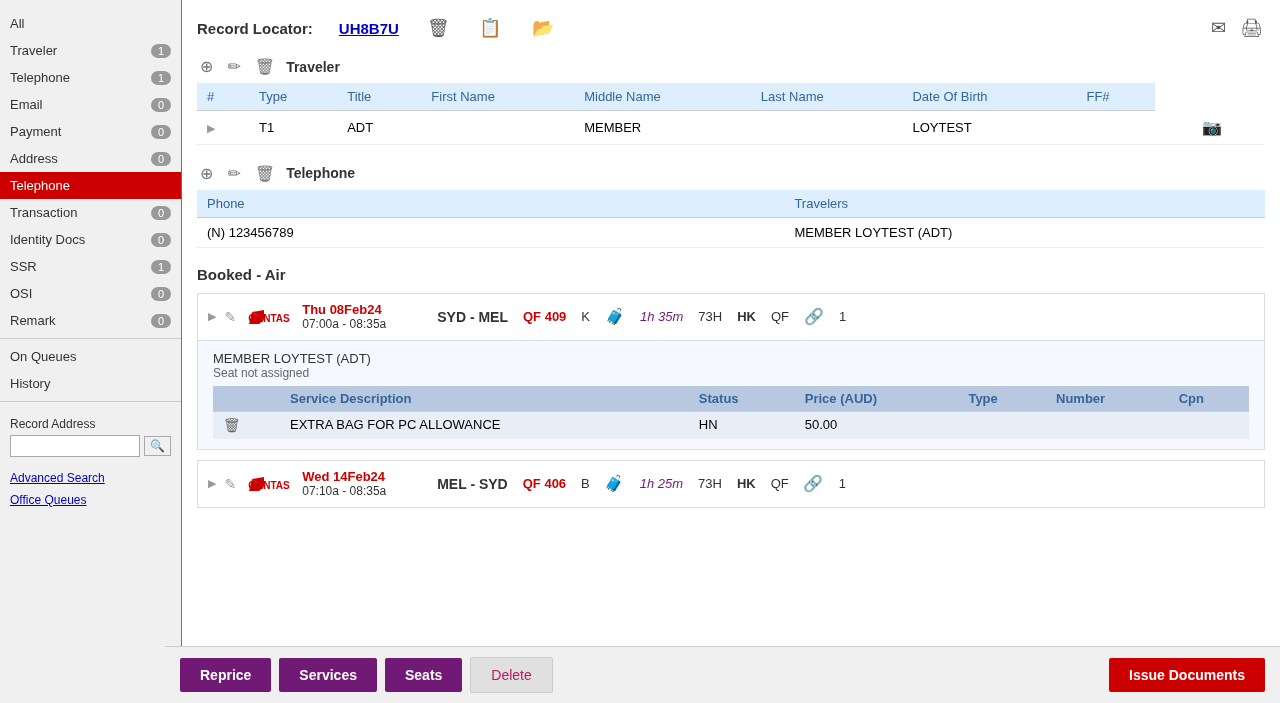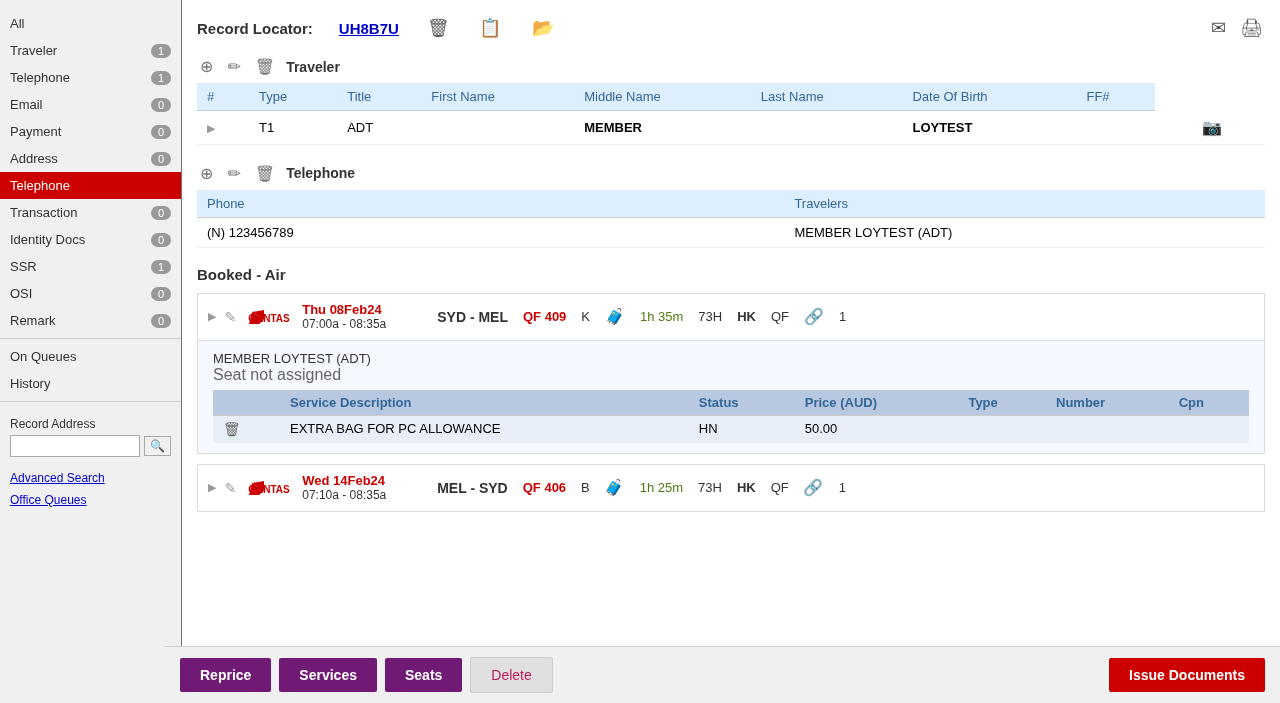--- a/index.html
+++ b/index.html
@@ -151,21 +151,21 @@
     thead tr { background: #ddeeff; }
     thead th {
       padding: 6px 10px;
       text-align: left;
       color: #336699;
       font-weight: normal;
       border-bottom: 1px solid #ccc;
     }
     tbody tr { border-bottom: 1px solid #eee; }
     tbody td { padding: 7px 10px; }
-    .bold { font-weight: bold; }
+    .bold { font-weight: normal; }
 
     
     .tel-table thead tr { background: #ddeeff; }
     .tel-table thead th { color: #336699; }
 
     
     .booked-air-title {
       font-size: 15px;
       font-weight: bold;
       color: #333;
@@ -193,36 +193,36 @@
       justify-content: center;
     }
     .flight-info { flex: 1; display: flex; align-items: center; gap: 15px; }
     .flight-date-time { min-width: 120px; }
     .flight-date { font-weight: bold; color: #cc0000; font-size: 13px; }
     .flight-time { color: #333; font-size: 12px; }
     .flight-route { font-weight: bold; font-size: 14px; color: #333; }
     .flight-num { color: #cc0000; font-weight: bold; font-size: 13px; }
     .flight-class { color: #333; }
     .flight-bag { color: #777; font-size: 16px; }
-    .flight-duration { color: #4d7c0f; }
+    .flight-duration { color: #701a75; font-style: italic; }
     .flight-aircraft { color: #333; }
     .flight-status { color: #333; font-weight: bold; }
     .flight-cnx { color: #333; }
     .flight-link { color: #999; font-size: 16px; }
     .flight-fare { color: #333; }
 
     
     .service-sub-section {
       background: #f5f8ff;
       padding: 10px 15px;
       border-top: 1px solid #ddd;
     }
     .passenger-info { margin-bottom: 6px; color: #333; font-size: 12px; }
     .passenger-name { font-size: 13px; color: #333; }
-    .seat-info { font-size: 16px; color: #666; }
+    .seat-info { font-size: 12px; color: #666; }
     .service-table { margin-top: 5px; }
     .service-table thead tr { background: #b8c8e0; }
     .service-table thead th { color: #336699; padding: 5px 10px; font-weight: bold; }
     .service-table tbody td { padding: 5px 10px; background: #e8eef8; }
     .delete-btn-small {
       background: none;
       border: none;
       cursor: pointer;
       color: #666;
       font-size: 14px;

